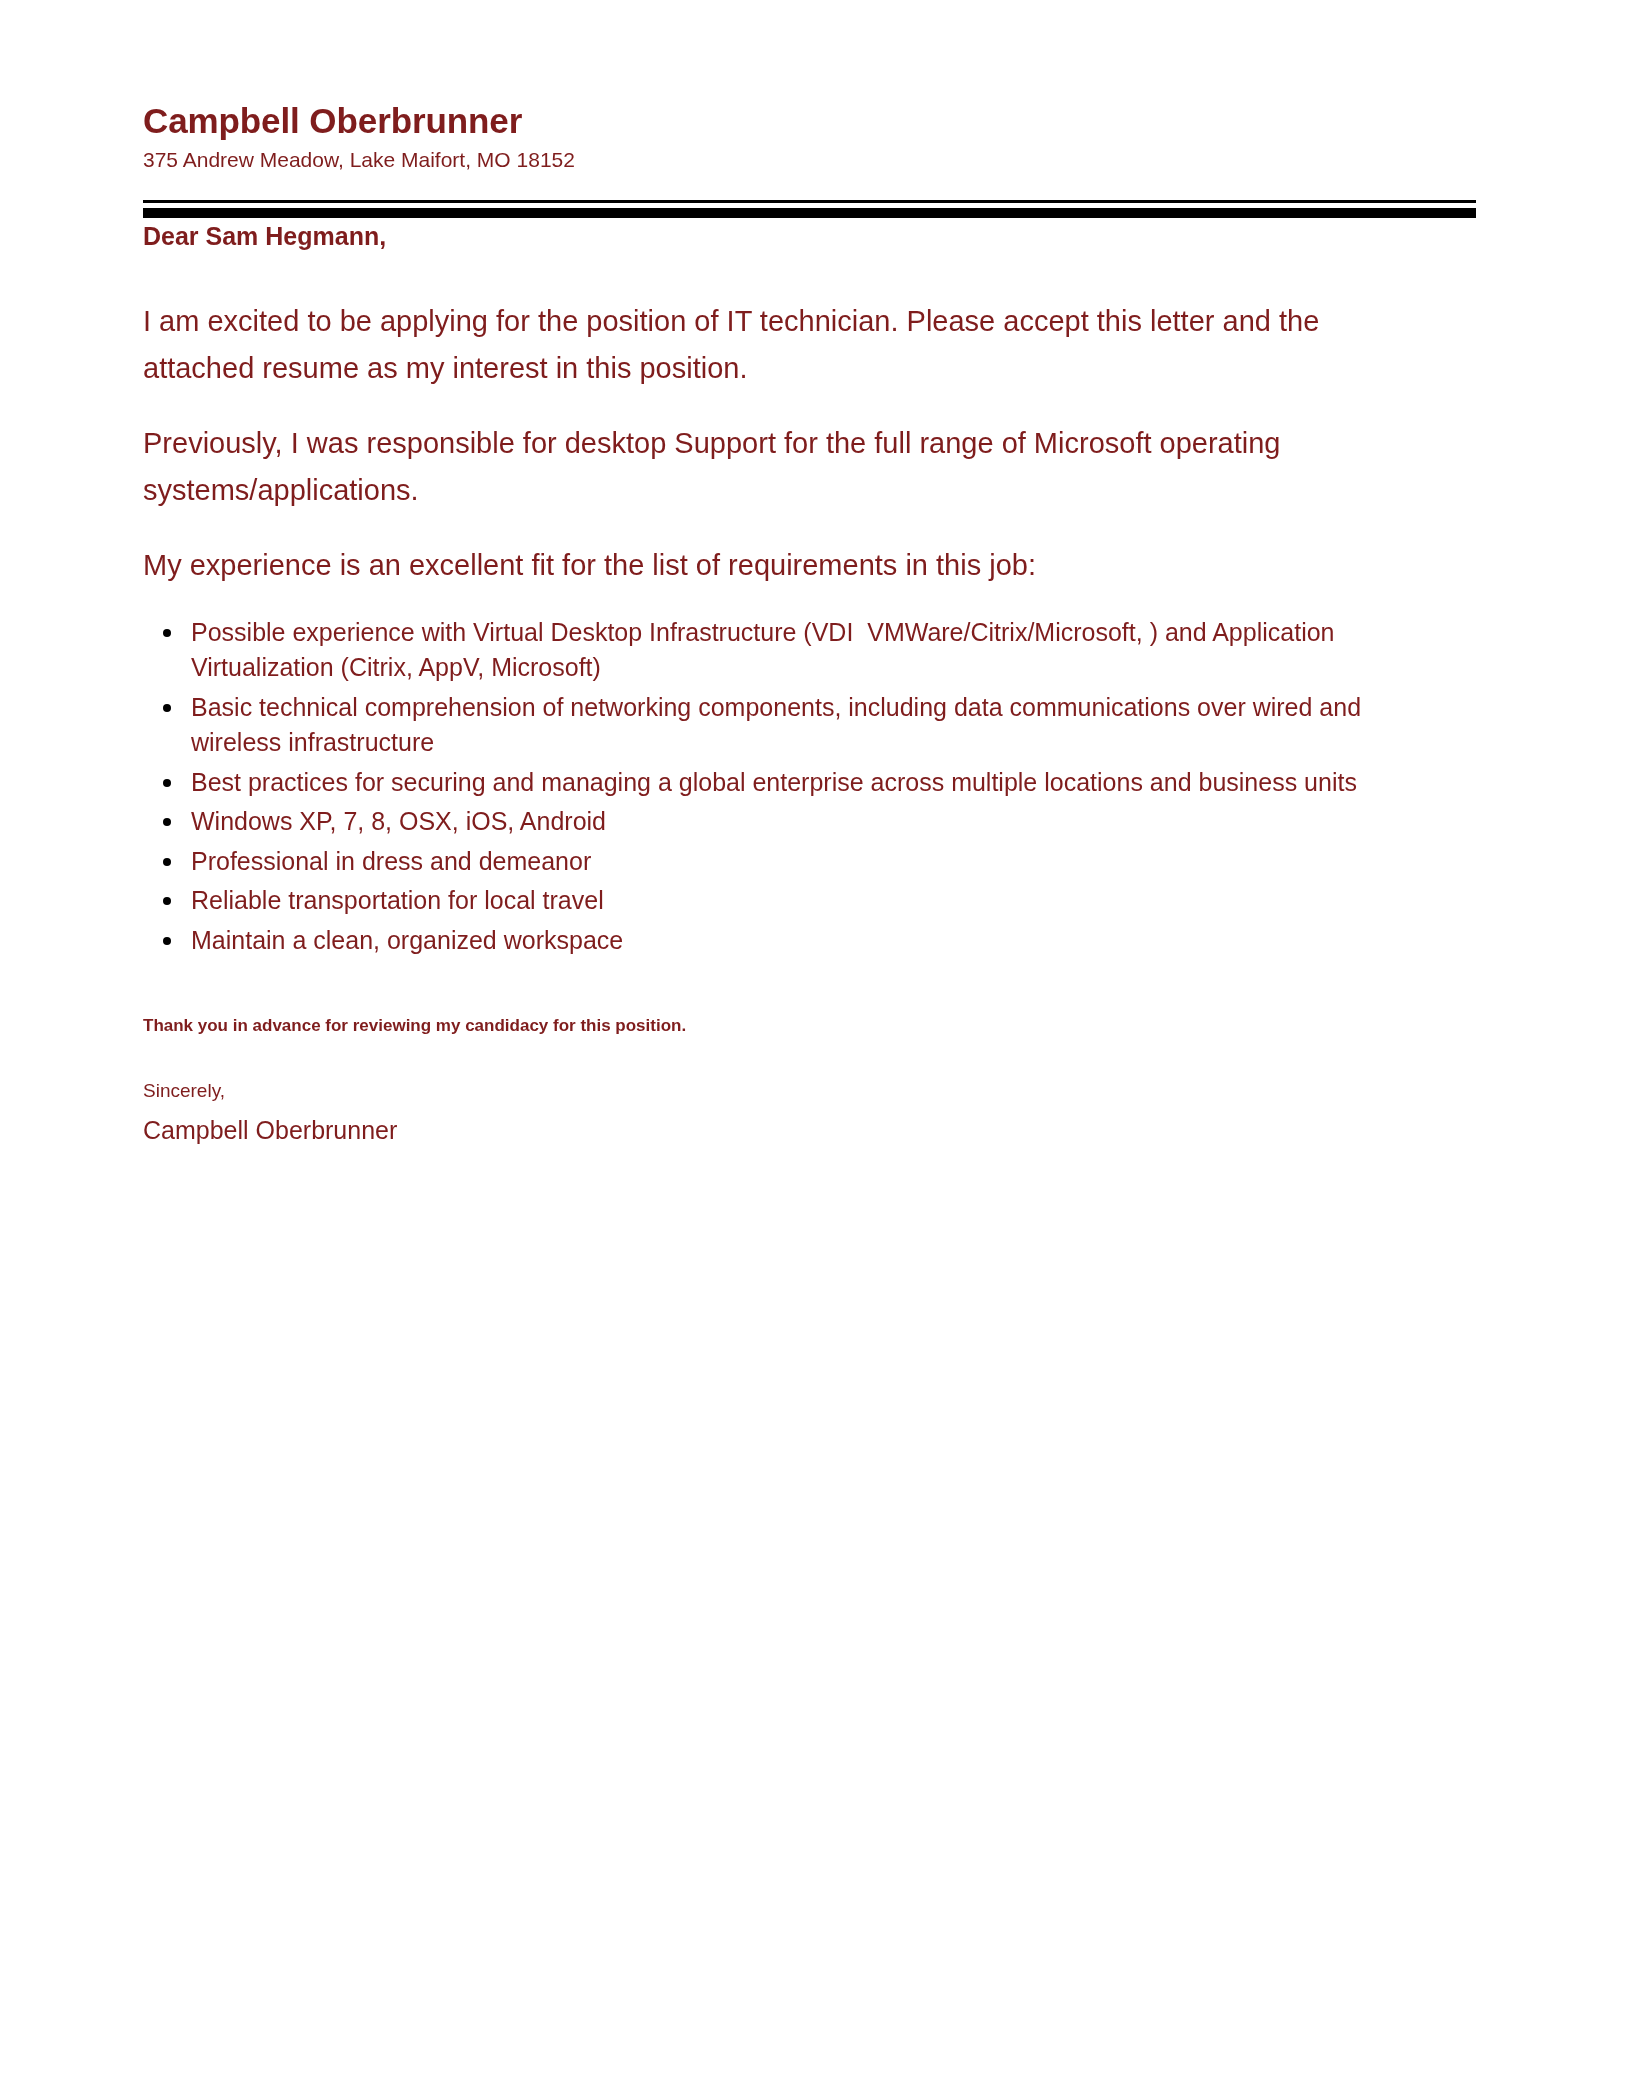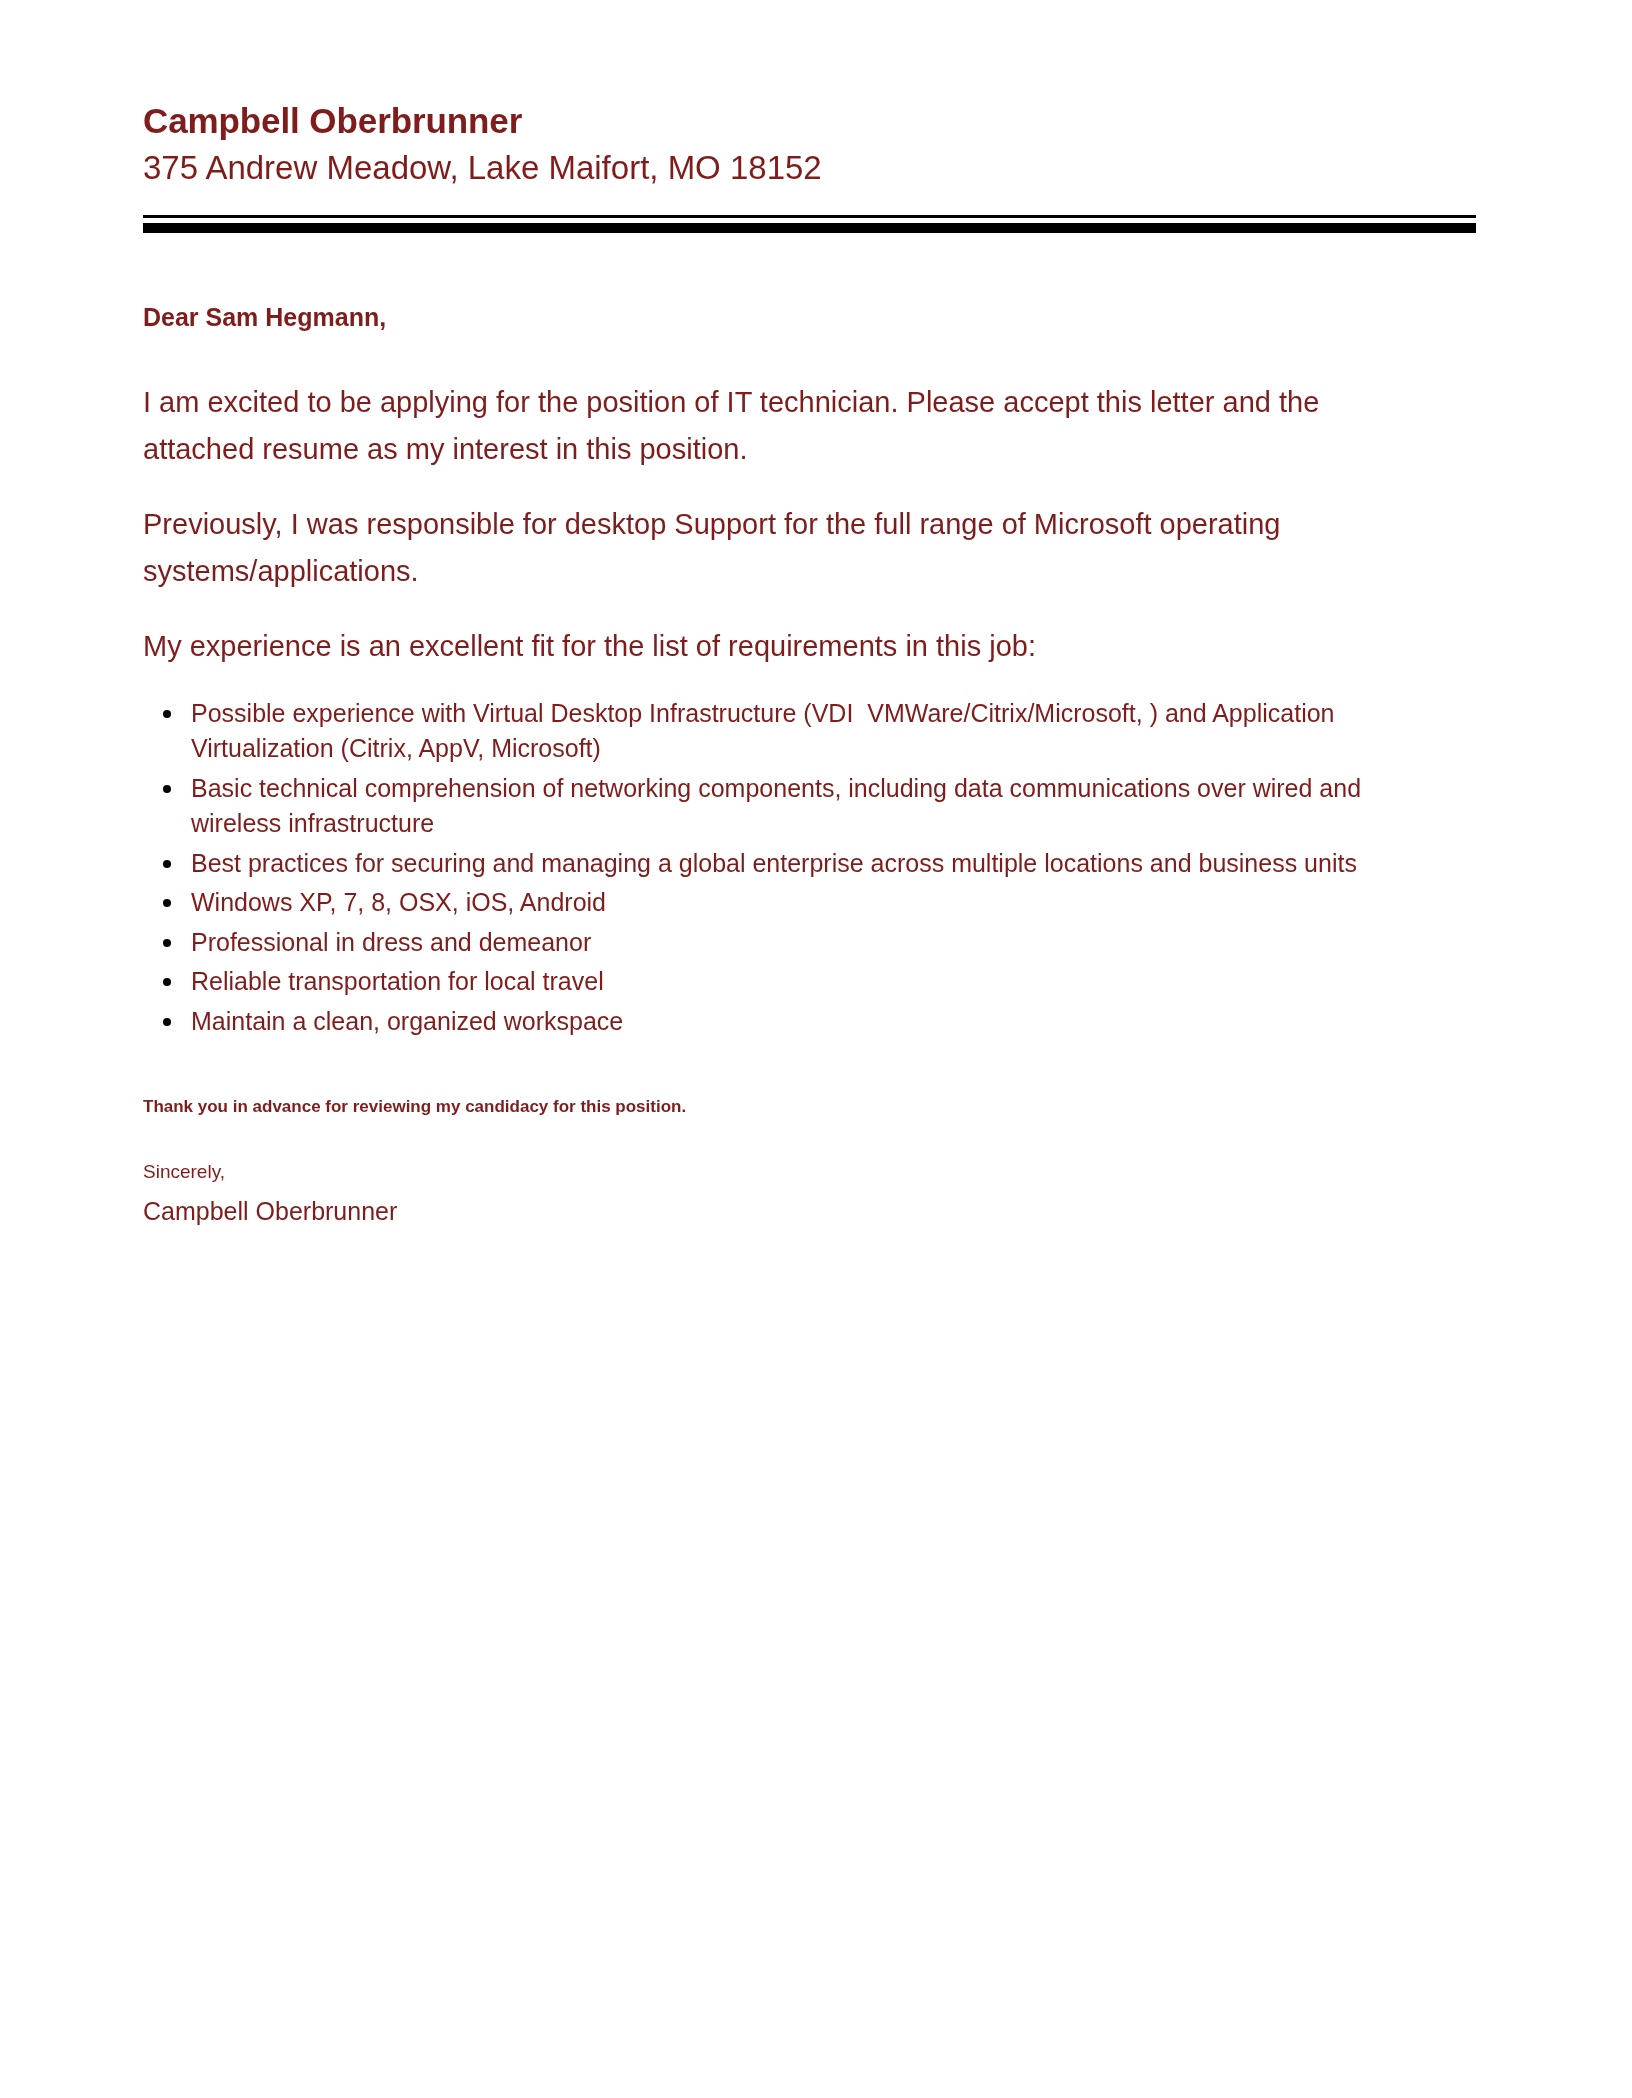--- a/index.html
+++ b/index.html
@@ -27,21 +27,21 @@
   
   .letterhead-name {
     font-size: 35px;
     font-weight: bold;
     line-height: 1.18;
     letter-spacing: -0.1px;
     margin: 0 0 6px 0;
     white-space: pre-wrap;
   }
   .letterhead-address {
-    font-size: 33px;
+    font-size: 21px;
     font-weight: normal;
     line-height: 1.25;
     margin: 0;
     white-space: pre-wrap;
   }
 
   
   .divider {
     margin-top: 26px;
     width: 1333px;
@@ -54,21 +54,20 @@
     height: 5px;
     background: #ffffff;
   }
   .divider-thick {
     height: 10px;
     background: #000000;
   }
 
   
   .body-block {
-    margin-top: 66px;
   }
   .salutation {
     font-size: 25px;
     font-weight: bold;
     line-height: 1.45;
     margin: 0 0 44px 0;
     white-space: pre-wrap;
   }
   .para {
     font-size: 29px;

